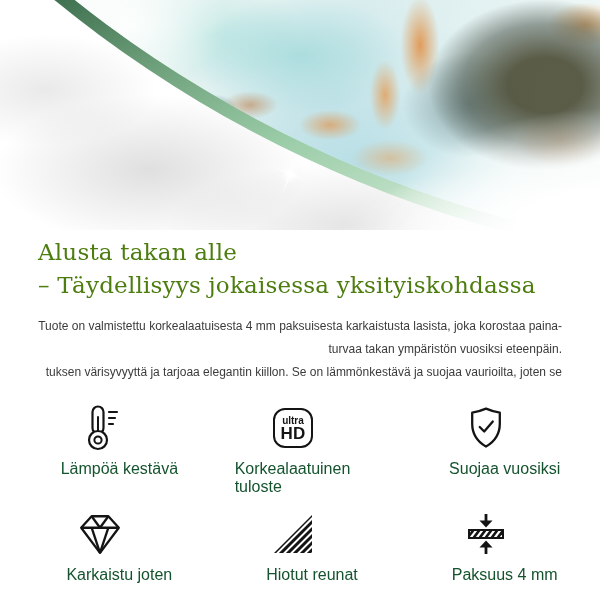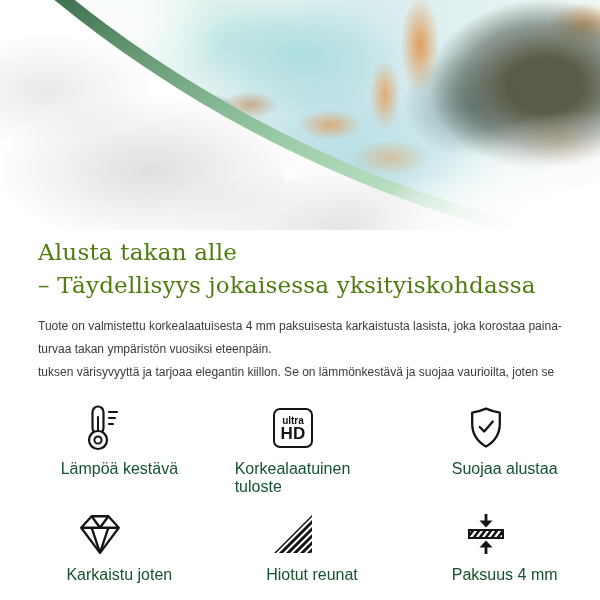--- a/index.html
+++ b/index.html
@@ -59,28 +59,28 @@
     transform:rotate(112deg);}
   .sparkle .glow{position:absolute;left:12px;top:12px;width:20px;height:20px;border-radius:50%;
     background:radial-gradient(circle,rgba(255,255,255,0.95) 15%,rgba(255,255,255,0.4) 45%,transparent 70%);}
   
   .heading{
     margin:6px 38px 0;
     font-family:"DejaVu Serif","Liberation Serif",serif;
     font-weight:400;color:#4d7c0f;font-size:23px;line-height:33px;letter-spacing:0.2px;
   }
   .para{margin:13px 38px 0;color:#3b3b3b;font-size:12px;line-height:23px;}
-  .para div{white-space:nowrap;}
+  .para div{white-space:nowrap;text-align:right;}
   
   .features{display:grid;grid-template-columns:repeat(3,1fr);row-gap:14px;padding:0 18px 0 4px;margin-top:20px;}
   .feature{display:flex;flex-direction:column;align-items:center;}
   .icon-box{height:48px;display:flex;align-items:center;justify-content:center;}
   .feature-label{margin-top:8px;font-size:16px;color:#14532d;margin-left:38px;}
   .uhd{
-    box-sizing:border-box;width:40px;height:40px;border:2.5px solid #141414;border-radius:7px;
+    box-sizing:border-box;width:40px;height:40px;border:2.5px solid #141414;border-radius:12px;
     display:flex;flex-direction:column;align-items:center;justify-content:center;color:#141414;
   }
   .uhd .t1{font-size:10px;font-weight:700;line-height:11px;}
   .uhd .t2{font-size:17px;font-weight:700;line-height:15px;letter-spacing:0.3px;}
   svg{display:block;}
 </style>
 </head>
 <body>
 
 <div class="hero">
@@ -133,21 +133,21 @@
     <div class="feature-label">Korkealaatuinen tuloste</div>
   </div>
 
   <div class="feature">
     <div class="icon-box">
       <svg width="42" height="46" viewBox="0 0 40 44" fill="none" stroke="#141414" stroke-width="2.2" stroke-linecap="round" stroke-linejoin="round">
         <path d="M20 3.5 C16 5.2 10.8 6.8 6.8 7.3 V18 C6.8 29 13 35.8 20 39.8 C27 35.8 33.2 29 33.2 18 V7.3 C29.2 6.8 24 5.2 20 3.5 Z"></path>
         <polyline points="14,21 18.3,25.3 26.5,15.8"></polyline>
       </svg>
     </div>
-    <div class="feature-label">Suojaa alustaa</div>
+    <div class="feature-label">Suojaa vuosiksi</div>
   </div>
 
   <div class="feature">
     <div class="icon-box">
       <svg width="46" height="46" viewBox="0 0 44 44" fill="none" stroke="#141414" stroke-width="2.2" stroke-linejoin="round">
         <polygon points="4,16 14,5 30,5 40,16 22,40"></polygon>
         <line x1="4" y1="16" x2="40" y2="16"></line>
         <line x1="14" y1="5" x2="22" y2="16"></line>
         <line x1="30" y1="5" x2="22" y2="16"></line>
         <line x1="22" y1="40" x2="14" y2="16"></line>

